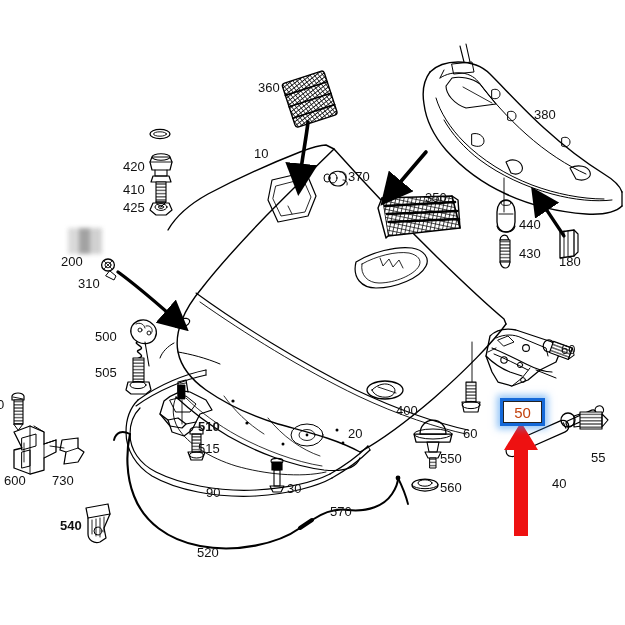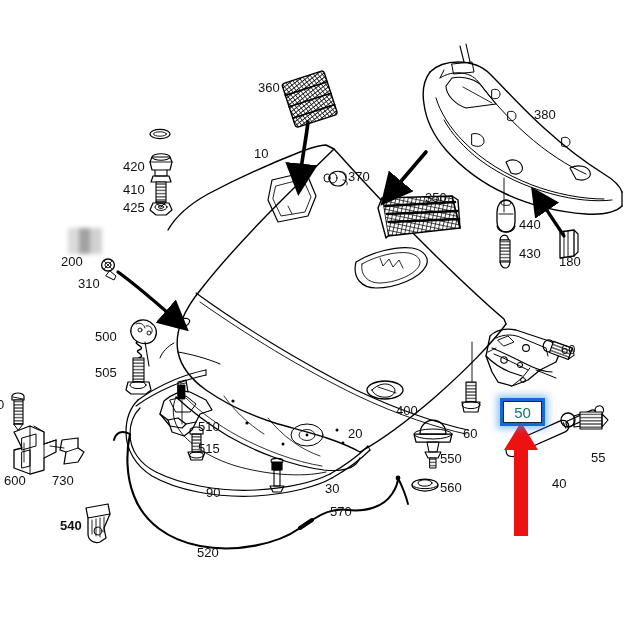--- a/index.html
+++ b/index.html
@@ -29,21 +29,21 @@
     filter:blur(2.2px);
     opacity:.95;
   }
   
   .callout{
     position:absolute;
     box-sizing:border-box;
     display:flex;align-items:center;justify-content:center;
     font-family:"Liberation Sans",sans-serif;
     font-size:15px;
-    color:#0f766e;
+    color:#c2410c;
     background:#ffffff;
     border:3px solid #1569d8;
     box-shadow:0 0 7px 3px rgba(60,150,240,.55);
   }
   .callout .inner{
     border:1px solid #222;
     width:100%;height:100%;
     display:flex;align-items:center;justify-content:center;
     box-sizing:border-box;
   }
@@ -365,31 +365,31 @@
   <div class="lbl" style="left:519px;top:211px;margin-top:7px;">440</div>
   <div class="lbl" style="left:519px;top:247px;">430</div>
   <div class="lbl" style="left:559px;top:255px;">180</div>
   <div class="lbl" style="left:61px;top:255px;">200</div>
   <div class="lbl" style="left:78px;top:277px;">310</div>
   <div class="lbl" style="left:95px;top:330px;">500</div>
   <div class="lbl" style="left:95px;top:366px;">505</div>
   <div class="lbl" style="left:-3px;top:398px;">0</div>
   <div class="lbl" style="left:561px;top:343px;">60</div>
   <div class="lbl" style="left:388px;top:404px;margin-left:8px;">400</div>
-  <div class="lbl" style="left:198px;top:420px;">510</div>
+  <div class="lbl" style="left:198px;top:420px;font-weight:bold;">510</div>
   <div class="lbl" style="left:463px;top:427px;">60</div>
   <div class="lbl" style="left:348px;top:427px;">20</div>
   <div class="lbl" style="left:591px;top:451px;">55</div>
   <div class="lbl" style="left:552px;top:451px;margin-top:26px;">40</div>
   <div class="lbl" style="left:198px;top:442px;">515</div>
   <div class="lbl" style="left:4px;top:474px;">600</div>
   <div class="lbl" style="left:52px;top:474px;">730</div>
   <div class="lbl" style="left:440px;top:452px;">550</div>
   <div class="lbl" style="left:440px;top:481px;">560</div>
-  <div class="lbl" style="left:287px;top:482px;margin-left:38px;">30</div>
+  <div class="lbl" style="left:287px;top:482px;">30</div>
   <div class="lbl" style="left:206px;top:486px;">90</div>
   <div class="lbl" style="left:330px;top:505px;">570</div>
   <div class="lbl" style="left:60px;top:519px;font-weight:bold;">540</div>
   <div class="lbl" style="left:197px;top:546px;">520</div>
 
   <svg id="redarrow" width="44" height="118" viewBox="0 0 44 118" style="left:499px;top:420px;">
     <path d="M22 2 L39 30 L29 30 L29 116 L15 116 L15 30 L5 30 Z" fill="#ee1111"></path>
   </svg>
 
   <div class="callout" style="left:500px;top:398px;width:45px;height:28px;">

